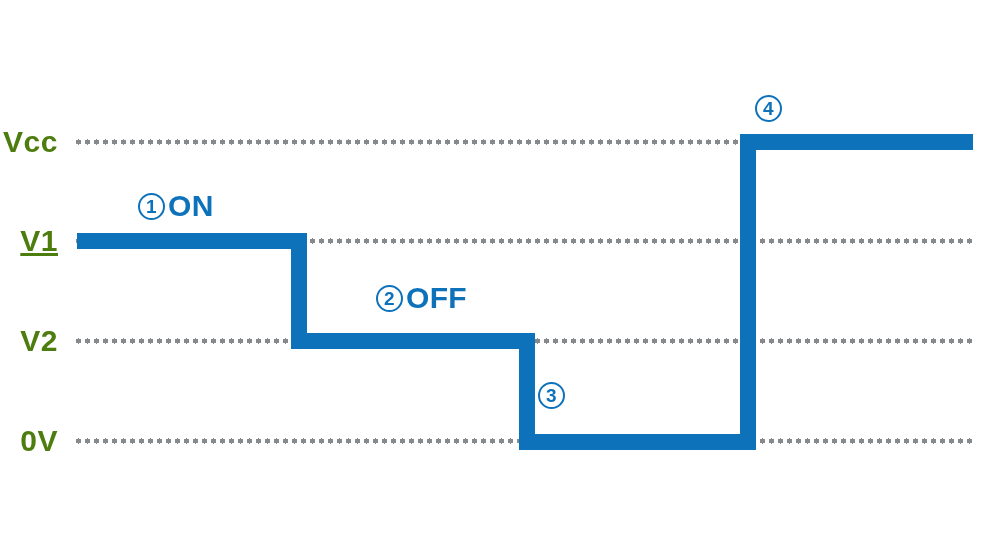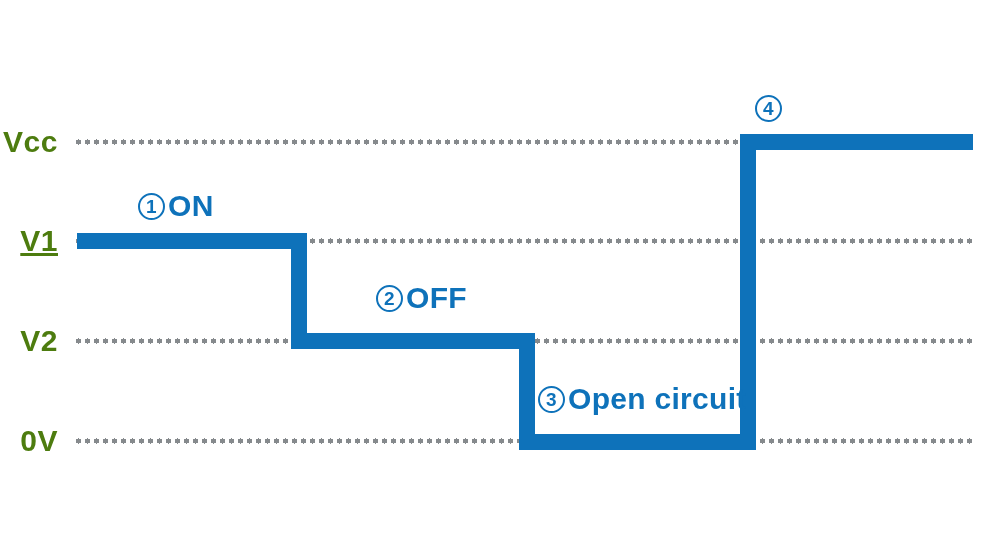--- a/index.html
+++ b/index.html
@@ -138,20 +138,19 @@
       <span>ON</span>
   </div>
 
   <div class="annotation a-off">
     <span class="circled-num">2</span>
       <span>OFF</span>
   </div>
 
   <div class="annotation a-open">
     <span class="circled-num">3</span>
-      <span>Open circuit</span>
   </div>
 
   <div class="annotation a-short">
     <span class="circled-num">4</span>
   </div>
 
 </div>
 
 </body></html>

